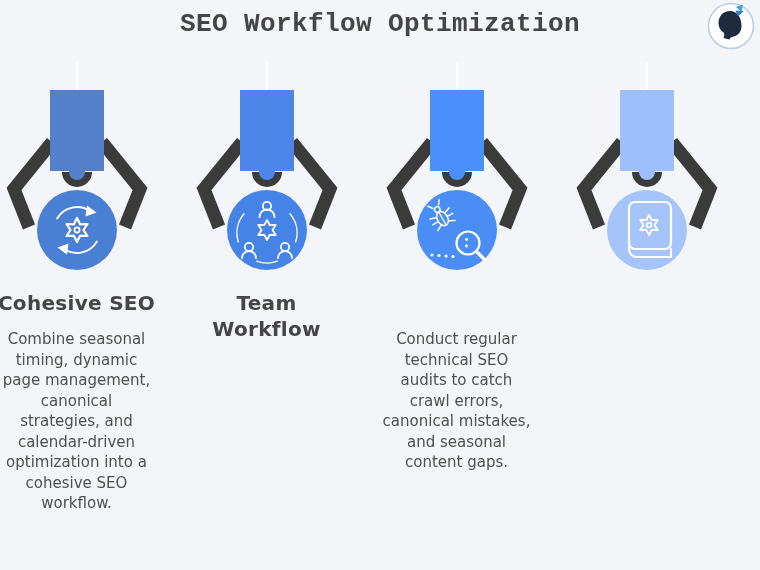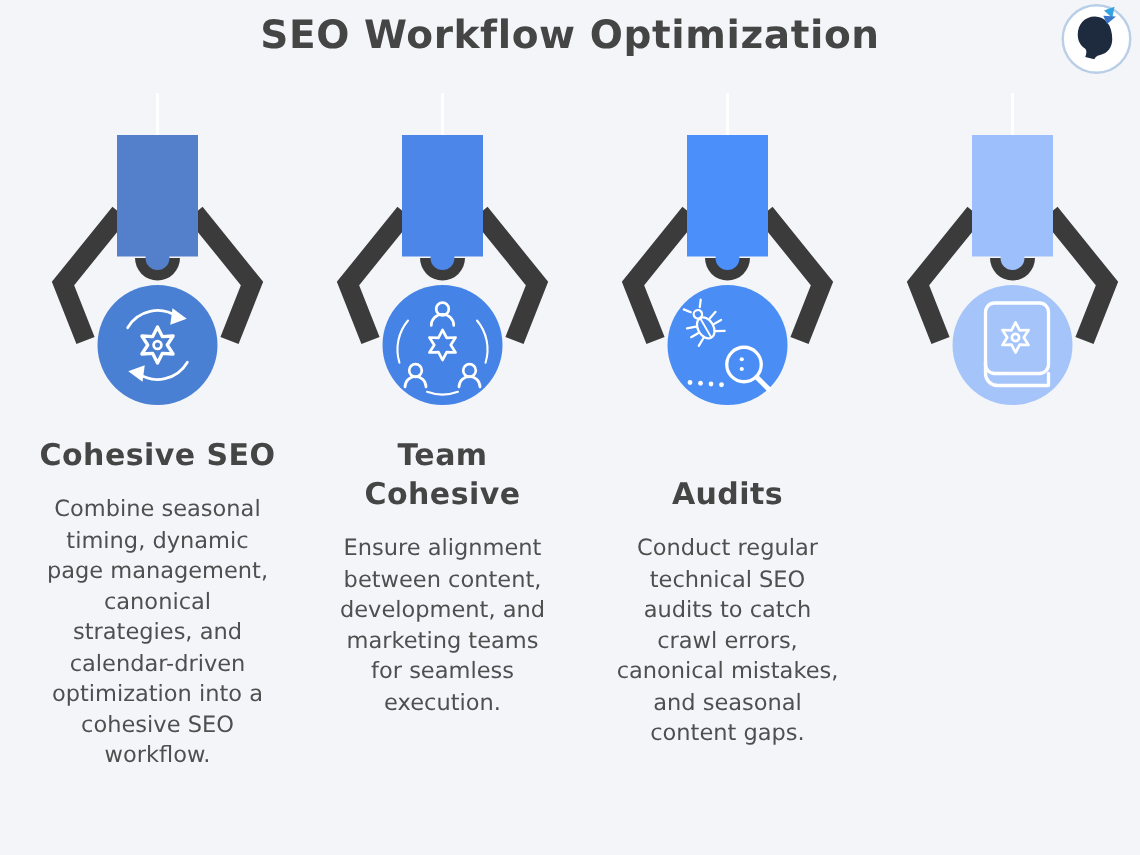--- a/index.html
+++ b/index.html
@@ -3,27 +3,27 @@
 <meta charset="utf-8">
 <style>
   html,body{margin:0;padding:0;}
   body{
     width:760px;height:570px;overflow:hidden;
     background:#f4f5f9;
     font-family:"DejaVu Sans","Liberation Sans",sans-serif;
     -webkit-font-smoothing:antialiased;
   }
   .page{position:relative;width:760px;height:570px;}
-  header{position:relative;height:58px;}
+  header{position:relative;height:58px;font-family:Liberation Mono, monospace;}
   .title{
     margin:0;padding-top:9px;text-align:center;
     font-size:26px;font-weight:bold;color:#454545;letter-spacing:.4px;
   }
   .logo{position:absolute;top:2px;right:5px;width:48px;height:48px;}
-  main{display:flex;width:703px;}
+  main{display:flex;width:703px;justify-content:center;}
   .column{width:190px;box-sizing:border-box;text-align:center;}
   .claw-svg{display:block;}
   .drop-line{stroke:#ffffff;stroke-width:2;}
   .claw-arm{stroke:#3b3b3b;stroke-width:13;fill:none;stroke-linejoin:miter;stroke-linecap:butt;}
   .pivot-ring{fill:#3b3b3b;}
   .ball{fill:var(--rect-color,#5480cb);}
   .body-rect{fill:var(--rect-color,#5480cb);}
   .big-circle{fill:var(--circle-color,#4a80d4);}
   .ic{stroke:#ffffff;fill:none;stroke-width:1.8;stroke-linejoin:round;stroke-linecap:round;}
   .ic-thick{stroke:#ffffff;fill:none;stroke-width:2.2;stroke-linejoin:round;stroke-linecap:round;}
@@ -93,24 +93,21 @@
           <path class="ic" d="M97.5,159 a7.5,7.5 0 0 1 15,0"></path>
           <circle class="ic" cx="87" cy="189" r="4.2"></circle>
           <path class="ic" d="M80,200 a7,7 0 0 1 14,0"></path>
           <circle class="ic" cx="123" cy="189" r="4.2"></circle>
           <path class="ic" d="M116,200 a7,7 0 0 1 14,0"></path>
           <path class="ic" style="stroke-width:1.4" d="M82,155.7 A30,30 0 0 0 76.3,183.8"></path>
           <path class="ic" style="stroke-width:1.4" d="M128,155.7 A30,30 0 0 1 133.7,183.8"></path>
           <path class="ic" style="stroke-width:1.4" d="M94.7,203.2 A30,30 0 0 0 115.3,203.2"></path>
         </g>
       </svg>
-      <h2 class="heading"><span>Team</span><br><span>Cohesive</span></h2>
-      <p class="description">
-          <span class="inner">Ensure alignment between content, development, and marketing teams for seamless execution.</span>
-        </p>
+      <h2 class="heading"><span>Team</span><br><span>Workflow</span></h2>
     </section>
 
     <section class="column" style="--rect-color: #4b90fa; --circle-color: #4a8df4;">
       <svg class="claw-svg" viewBox="0 0 190 222" width="190" height="222">
         <line class="drop-line" x1="105" y1="4" x2="105" y2="36"></line>
         <path class="claw-arm" d="M80,84 L42,131 L57,169"></path>
         <path class="claw-arm" d="M130,84 L168,131 L153,169"></path>
         <path class="pivot-ring" d="M90,114 a15,15 0 0 0 30,0 z"></path>
         <circle class="ball" cx="105" cy="114" r="8"></circle>
         <rect class="body-rect" x="78" y="32" width="54" height="81"></rect>
@@ -126,21 +123,21 @@
           <circle class="ic-thick" cx="116" cy="185" r="11.5"></circle>
           <path class="ic" style="stroke-width:3.4" d="M124.5,193.5 L132.5,201.5"></path>
           <circle class="ic-fill" cx="114.5" cy="181.5" r="1.4"></circle>
           <circle class="ic-fill" cx="114.5" cy="188" r="1.4"></circle>
           <circle class="ic-fill" cx="80" cy="197" r="1.6"></circle>
           <circle class="ic-fill" cx="87" cy="197.5" r="1.6"></circle>
           <circle class="ic-fill" cx="94" cy="198" r="1.6"></circle>
           <circle class="ic-fill" cx="101" cy="198.5" r="1.6"></circle>
         </g>
       </svg>
-      <h2 class="heading"><br><span>Audits</span></h2>
+      <h2 class="heading"><br></h2>
       <p class="description">
           <span class="inner">Conduct regular technical SEO audits to catch crawl errors, canonical mistakes, and seasonal content gaps.</span>
         </p>
     </section>
 
     <section class="column" style="--rect-color: #9dbffb; --circle-color: #a5c5fa;">
       <svg class="claw-svg" viewBox="0 0 190 222" width="190" height="222">
         <line class="drop-line" x1="105" y1="4" x2="105" y2="36"></line>
         <path class="claw-arm" d="M80,84 L42,131 L57,169"></path>
         <path class="claw-arm" d="M130,84 L168,131 L153,169"></path>

